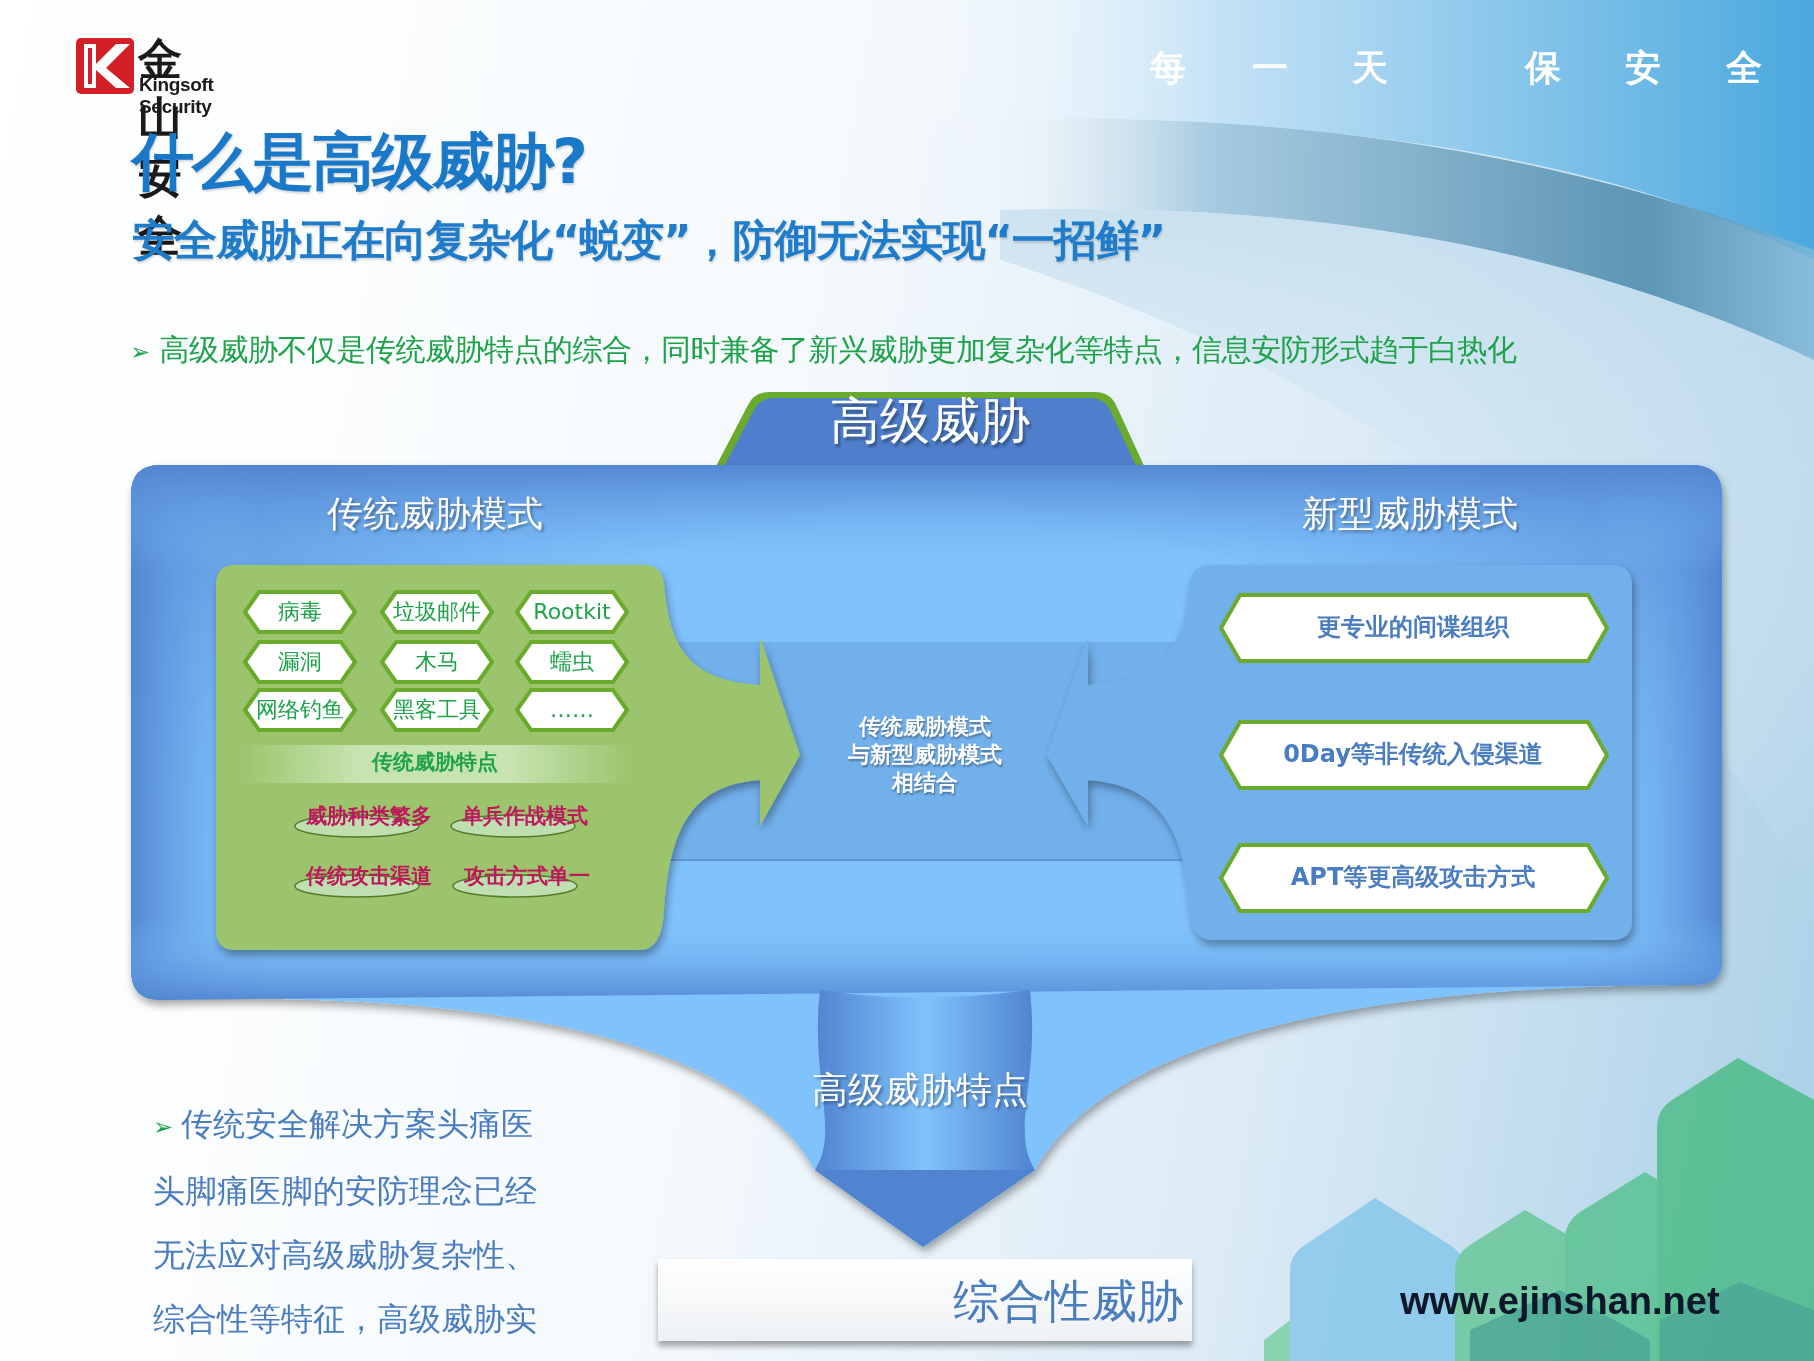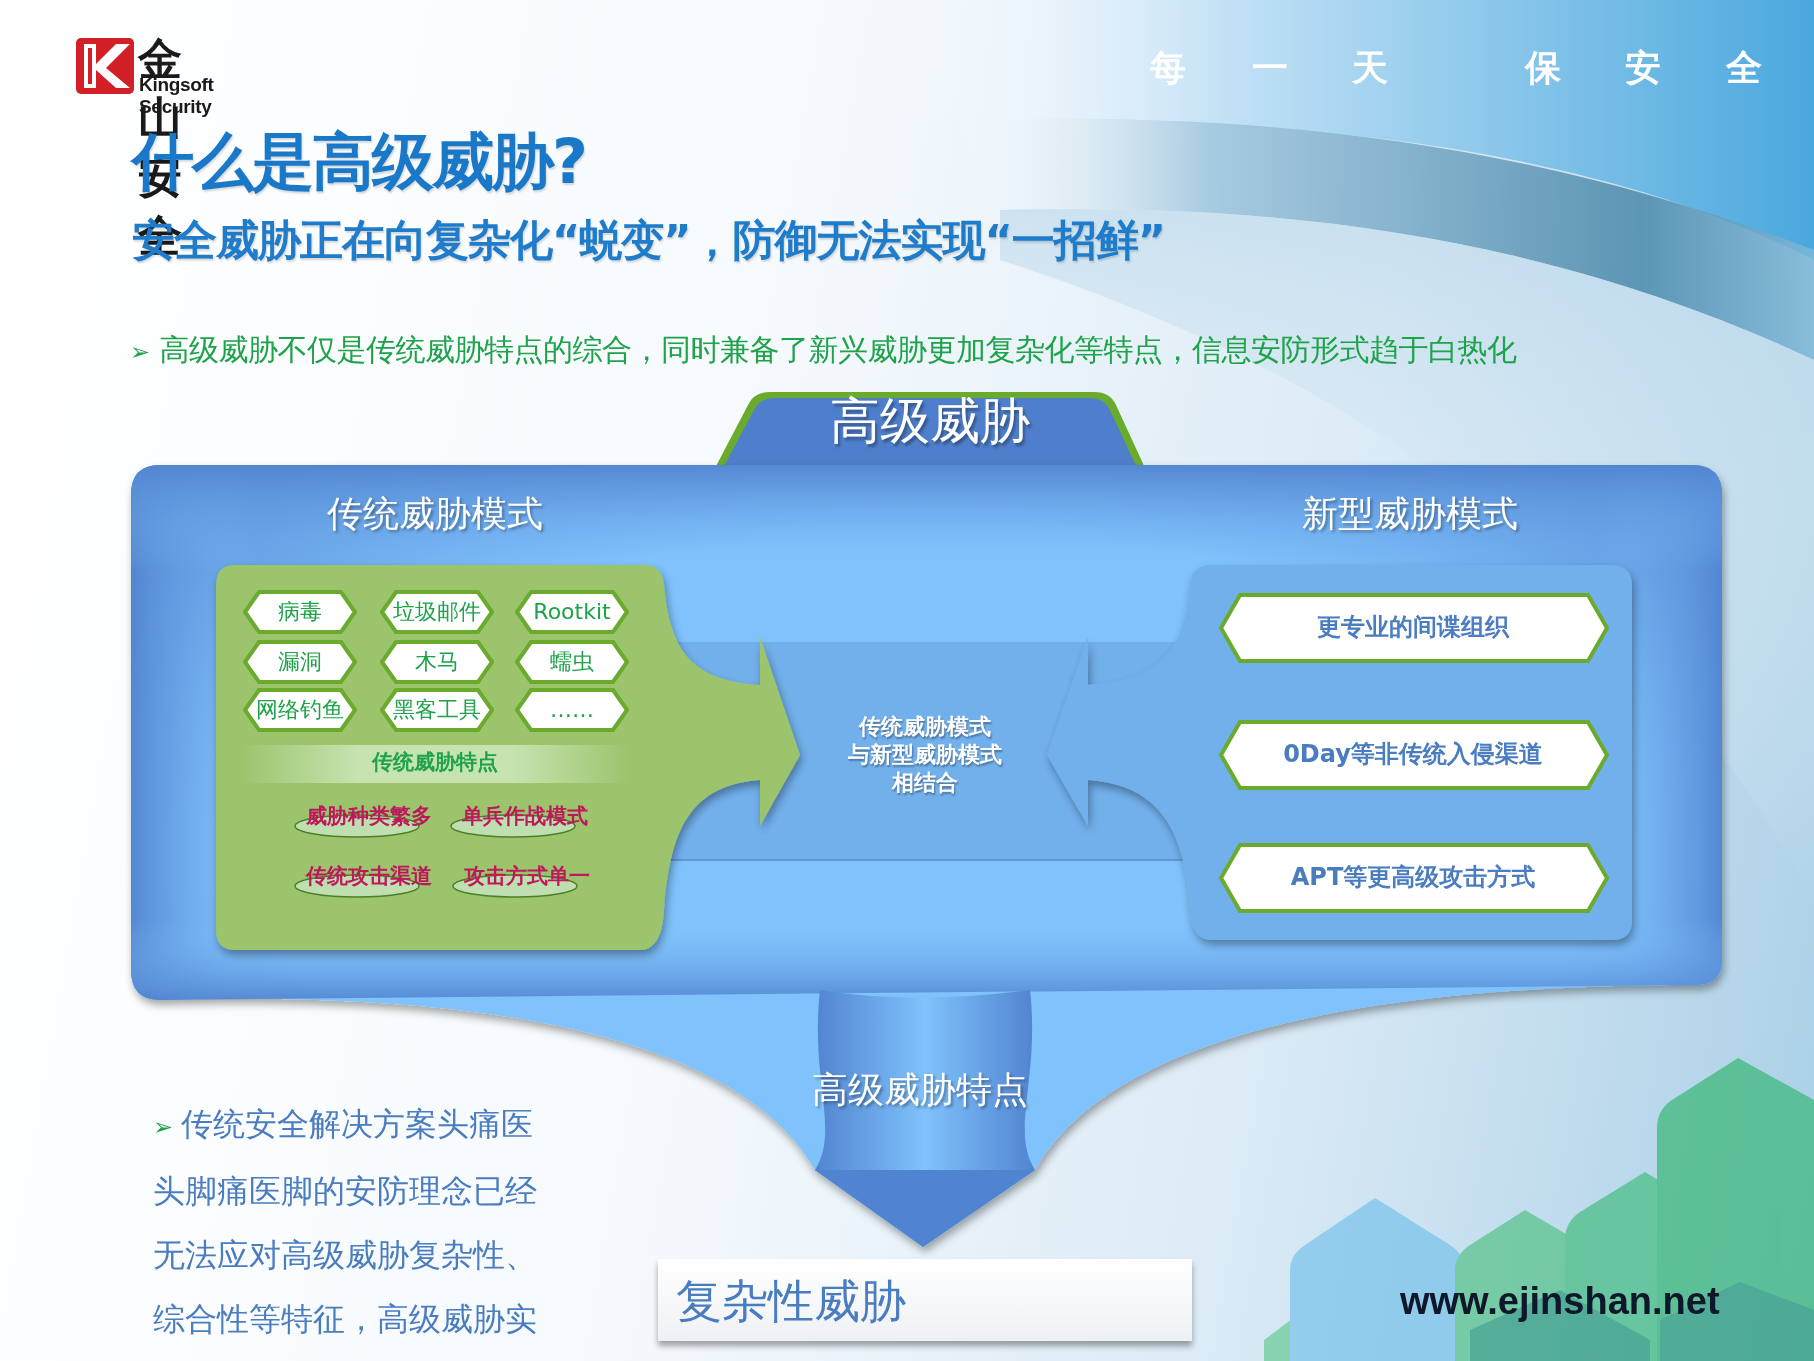--- a/index.html
+++ b/index.html
@@ -255,20 +255,20 @@
     <svg class="abs" width="392" height="72" viewBox="0 0 392 72">
         <path d="M22,3 L370,3 L389,36 L370,69 L22,69 L3,36 Z" fill="#fff" stroke="#6aab2e" stroke-width="4"></path>
       </svg>
     <div class="abs new-text">APT等更高级攻击方式</div>
   </div>
 </div>
 
 <div class="abs feat-title">高级威胁特点</div>
 
 <div class="abs result-box">
-  <span class="result-text" style="left:18px">复杂性威胁</span>
+  <span class="result-text" style="left:295px">综合性威胁</span>
 </div>
 
 <div class="abs para">
   <span class="para-arrow">➢</span><span>传统安全解决方案头痛医头脚痛医脚的安防理念已经无法应对高级威胁复杂性、综合性等特征，高级威胁实时防御迫在眉睫。</span>
 </div>
 
 <div class="abs website">www.ejinshan.net</div>
 
 </body></html>

